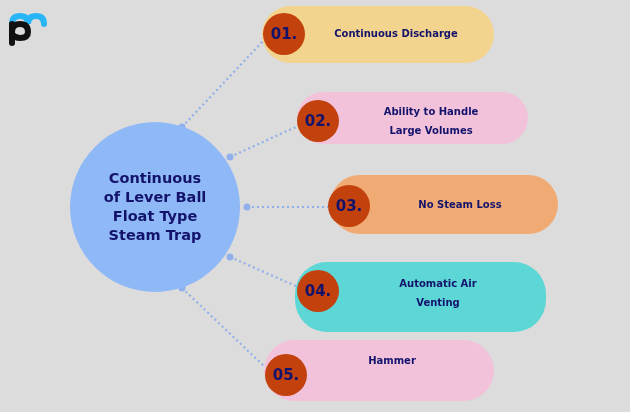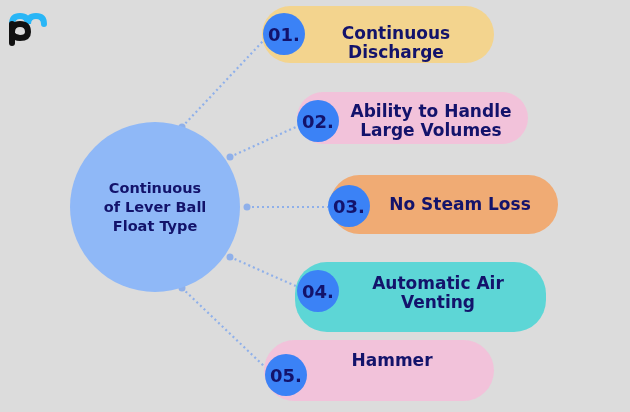--- a/index.html
+++ b/index.html
@@ -16,26 +16,26 @@
     display: flex; align-items: center; justify-content: center; text-align: center;
   }
   .hub-text {
     width: 120px; font-weight: bold; font-size: 14.5px; line-height: 19px; color: #13136b;
   }
   .pill {
     position: absolute; border-radius: 32px;
     display: flex; align-items: center;
   }
   .pill-num {
-    position: absolute; width: 42px; height: 42px; border-radius: 50%; background: #3b82f6;
+    position: absolute; width: 42px; height: 42px; border-radius: 50%; background: #c2410c;
     display: flex; align-items: center; justify-content: center;
-    font-weight: bold; font-size: 18px; color: #13136b;
+    font-weight: bold; font-size: 15px; color: #13136b;
   }
   .pill-label {
-    position: absolute; text-align: center; font-weight: bold; font-size: 17px; line-height: 19px;
+    position: absolute; text-align: center; font-weight: bold; font-size: 10px; line-height: 19px;
     color: #13136b;
   }
 </style>
 </head>
 <body>
 
 <svg class="logo" viewBox="0 0 46 36">
   <path d="M4 14 Q4 6 12 6 Q20 6 20 14 Q20 6 28 6 Q36 6 36 14" fill="none" stroke="#29b6f6" stroke-width="6" stroke-linecap="round"></path>
   <path d="M4 14 L4 33" stroke="#111" stroke-width="6" stroke-linecap="round"></path>
   <path d="M4 22 Q4 14 12 14 Q20 14 20 22 Q20 28 12 28 Q7 28 4 24" fill="none" stroke="#111" stroke-width="6"></path>
@@ -57,20 +57,21 @@
     <circle cx="230" cy="257" r="3.5"></circle>
     <circle cx="182" cy="288" r="3.5"></circle>
   </g>
 </svg>
 
 <div class="hub">
   <div class="hub-text">
     <div>Continuous</div>
     <div>of Lever Ball</div>
     <div>Float Type</div>
+    <div>Steam Trap</div>
   </div>
 </div>
 
 <div class="pill" style="left:262px; top:6px; width:232px; height:57px; background:#f3d48e;">
   <div class="pill-num" style="left:1px; top:7px;">01.</div>
   <div class="pill-label" style="left:44px; width:180px; top:18px;">
     <div>Continuous Discharge</div>
   </div>
 </div>
 

